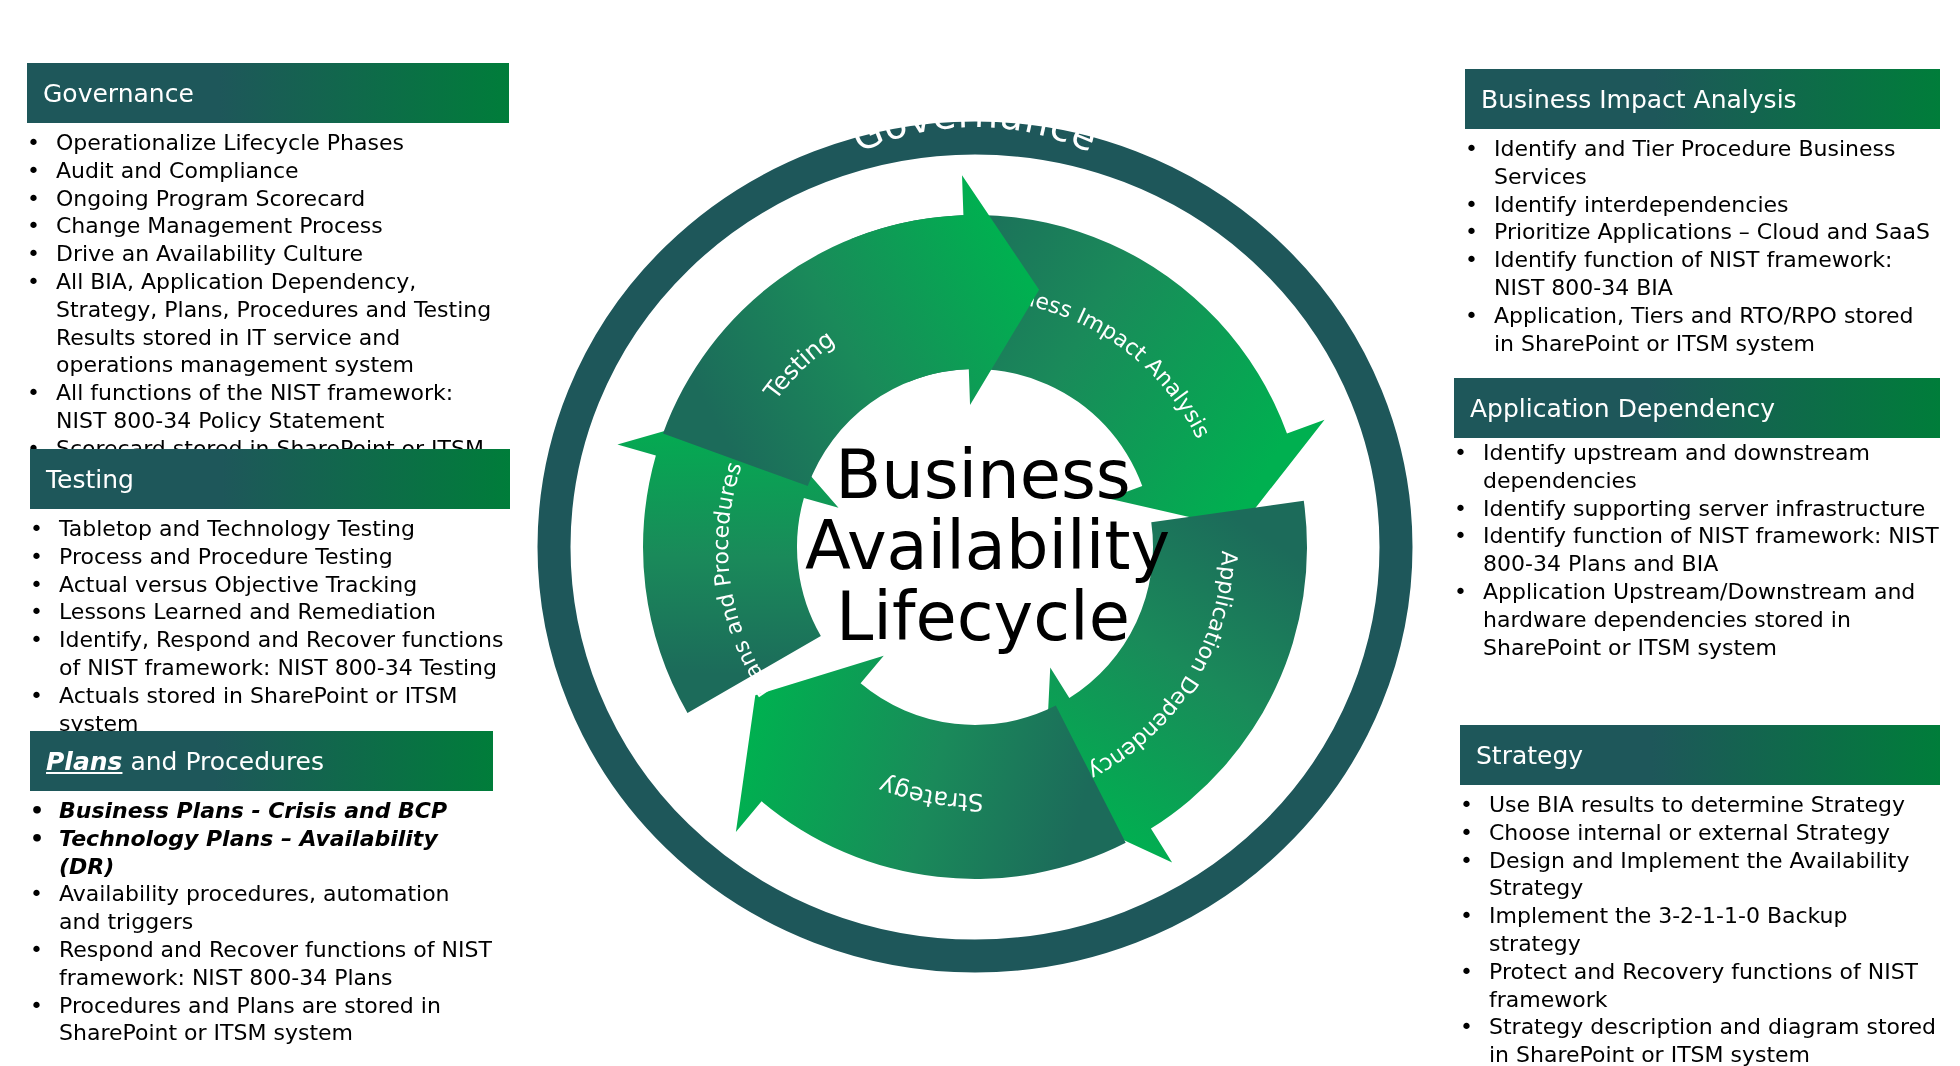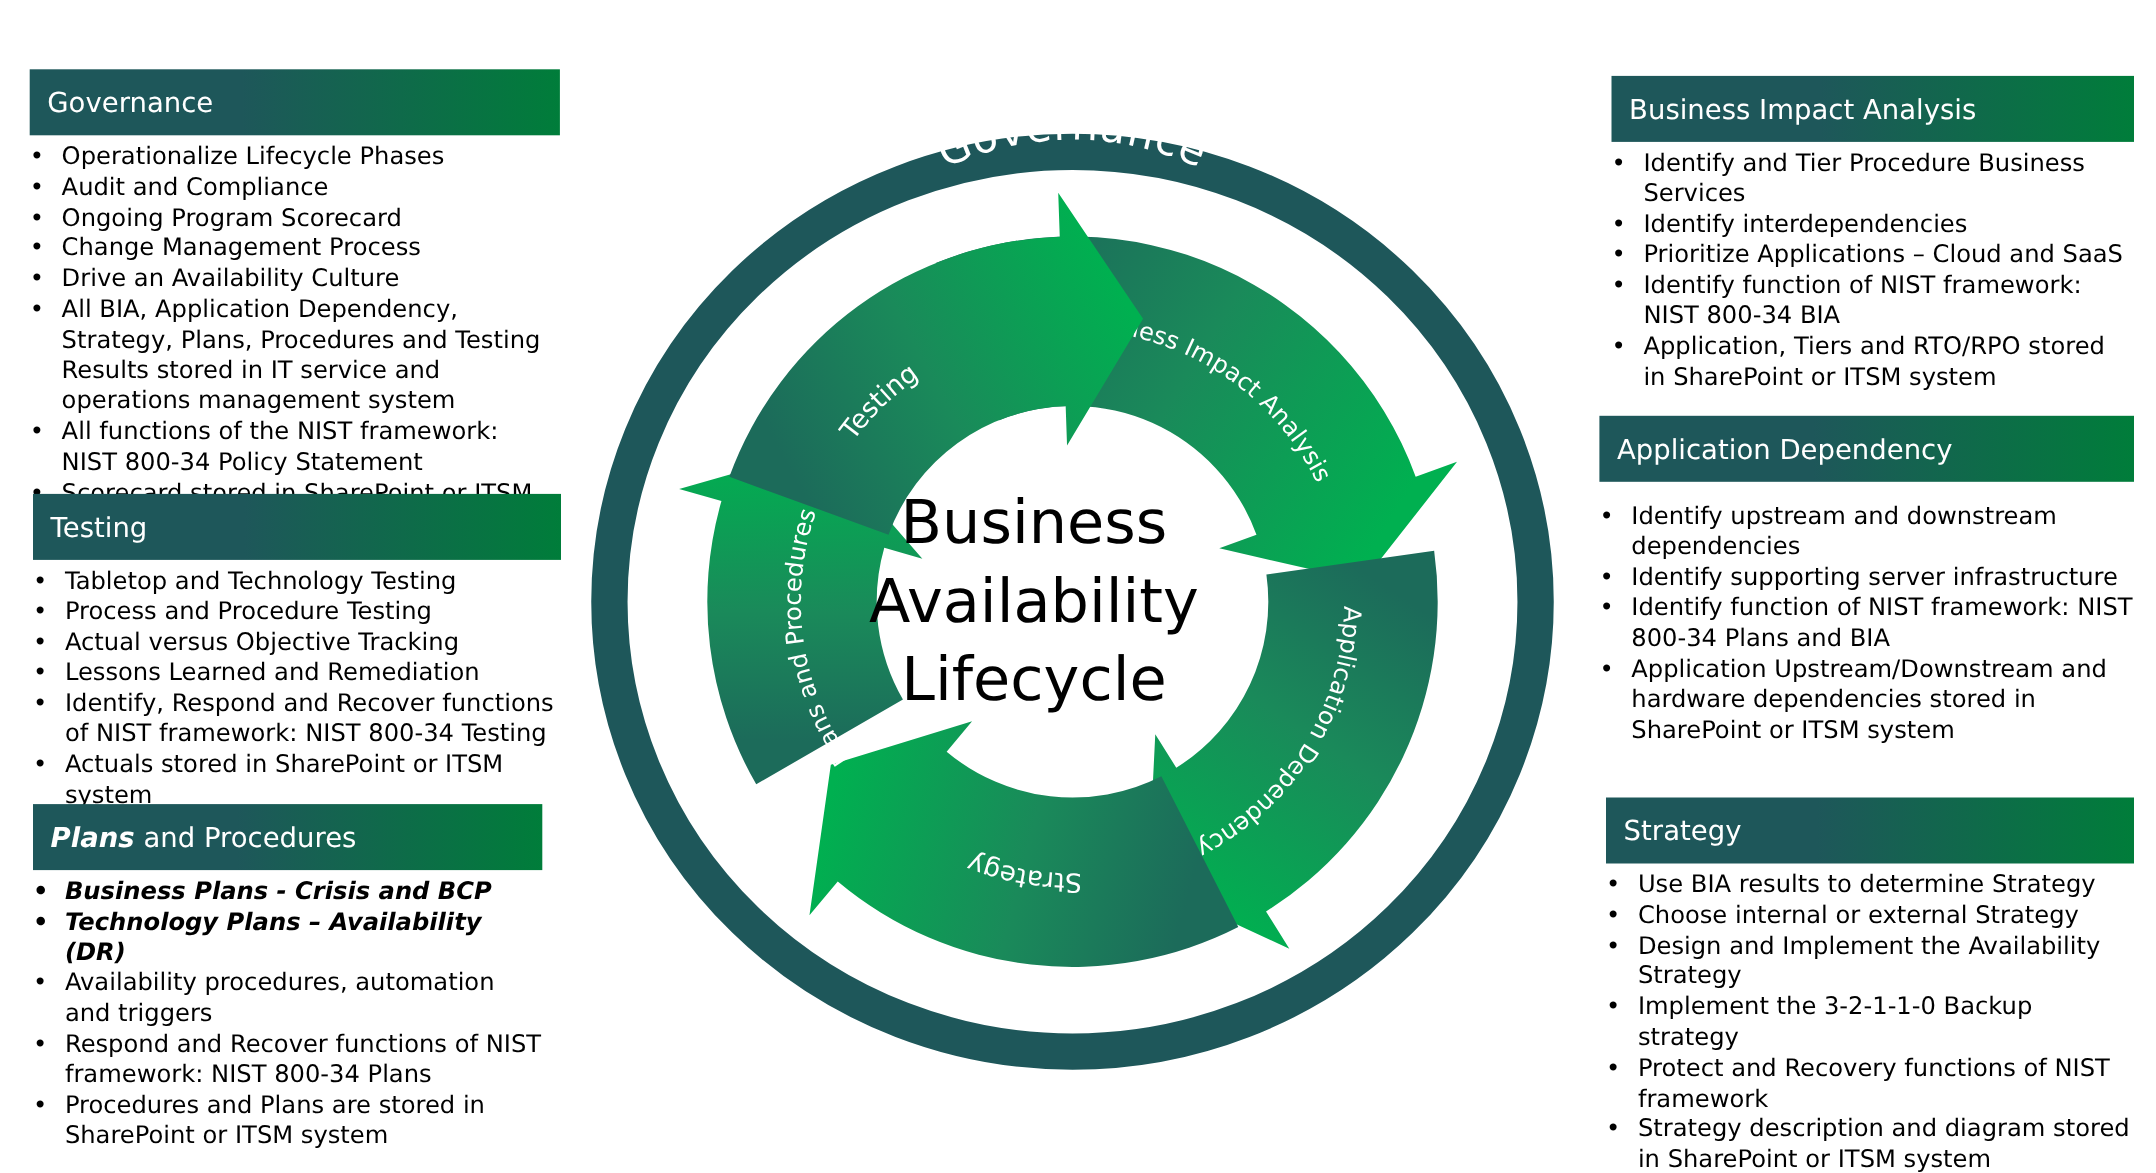--- a/index.html
+++ b/index.html
@@ -2,36 +2,36 @@
 <html><head>
 <meta charset="utf-8">
 <style>
   html, body { margin: 0; padding: 0; background: #ffffff; }
   body { width: 1960px; height: 1066px; position: relative; overflow: hidden;
          font-family: "DejaVu Sans", sans-serif; color: #000; }
   .panel { position: absolute; }
   .panel-header { height: 60px; display: flex; align-items: center;
     background: linear-gradient(90deg, #1e575a 0%, #1e575a 40%, #007d3a 100%);
     color: #fff; font-size: 25px; padding-left: 16px; box-sizing: border-box; }
-  .panel-header .em { font-style: italic; font-weight: bold; }
+  .panel-header .em { font-style: italic; text-decoration: underline; font-weight: bold; }
   ul.items { list-style: none; margin: 6px 0 0 0; padding: 0; }
   ul.items li { position: relative; padding-left: 29px; font-size: 22px; line-height: 27.8px; }
   ul.items li::before { content: "•"; position: absolute; left: 0; top: 0; }
   ul.items li.italic { font-style: italic; font-weight: bold; }
   #p-gov { left: 27px; top: 63px; width: 482px; }
   #p-test { left: 30px; top: 449px; width: 480px; }
   #p-plans { left: 30px; top: 731px; width: 463px; }
   #p-bia { left: 1465px; top: 69px; width: 475px; }
   #p-app { left: 1454px; top: 378px; width: 486px; }
   #p-strat { left: 1460px; top: 725px; width: 480px; }
   #p-gov ul li, #p-bia ul li, #p-app ul li, #p-strat ul li { }
   #diagram { position: absolute; left: 0; top: 0; width: 1960px; height: 1066px; pointer-events: none; }
   #diagram text { font-family: "DejaVu Sans", sans-serif; }
-  .center-title { position: absolute; left: 762px; top: 440px; width: 356px; text-align: center;
-    font-size: 55px; line-height: 71px; color: #000; font-family: "DejaVu Sans", sans-serif; }
+  .center-title { position: absolute; left: 805px; top: 440px; width: 356px; text-align: center;
+    font-size: 67px; line-height: 71px; color: #000; font-family: "DejaVu Sans", sans-serif; }
   .center-title div { white-space: nowrap; }
 </style>
 </head>
 <body>
 
 <svg id="diagram" viewBox="0 0 1960 1066" xmlns="http://www.w3.org/2000/svg">
   <defs>
     <linearGradient id="arrowGrad" x1="0" y1="0" x2="1" y2="0">
       <stop offset="0%" stop-color="#1e575a"></stop>
       <stop offset="55%" stop-color="#1a8a5a"></stop>
@@ -151,21 +151,21 @@
       <li>Identify and Tier Procedure Business Services</li>
       <li>Identify interdependencies</li>
       <li>Prioritize Applications – Cloud and SaaS</li>
       <li>Identify function of NIST framework: NIST 800-34 BIA</li>
       <li>Application, Tiers and RTO/RPO stored in SharePoint or ITSM system</li>
     </ul>
 </div>
 
 <div class="panel" id="p-app">
   <div class="panel-header">Application Dependency</div>
-  <ul class="items" style="margin-top:18px">
+  <ul class="items" style="margin-top:1px">
       <li>Identify upstream and downstream dependencies</li>
       <li>Identify supporting server infrastructure</li>
       <li>Identify function of NIST framework: NIST 800-34 Plans and BIA</li>
       <li>Application Upstream/Downstream and hardware dependencies stored in SharePoint or ITSM system</li>
     </ul>
 </div>
 
 <div class="panel" id="p-strat">
   <div class="panel-header">Strategy</div>
   <ul class="items">

